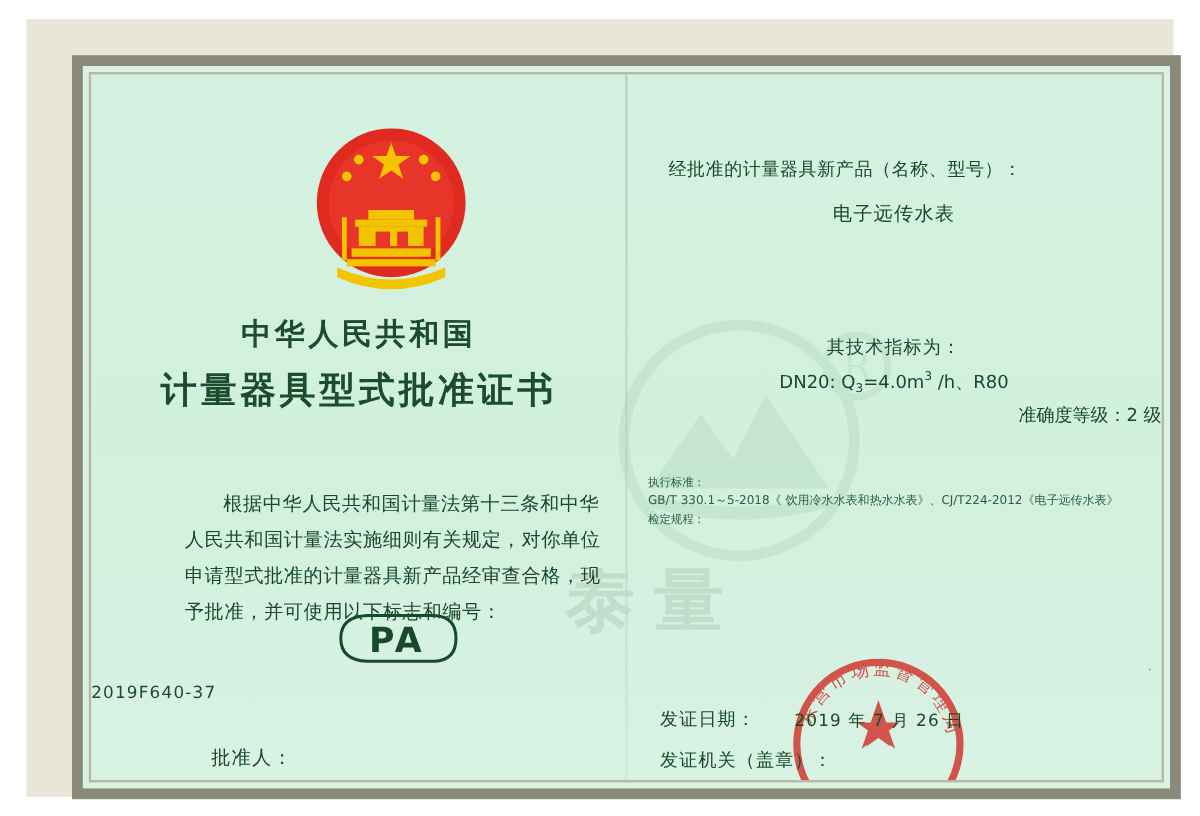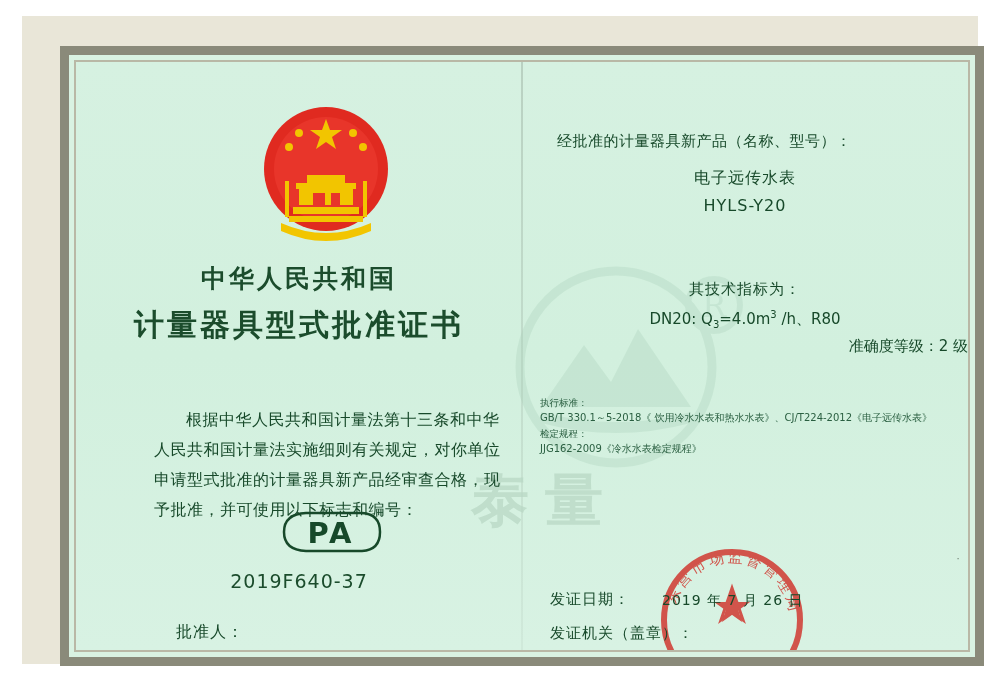--- a/index.html
+++ b/index.html
@@ -176,23 +176,23 @@
     top: 448px;
     width: 110px;
     height: 44px;
   }
 
   .cert-number {
     position: absolute;
     left: 0;
     top: 508px;
     width: 100%;
-    text-align: center;
-    font-family: "DejaVu Sans", sans-serif;
-    font-size: 19px;
+    text-align: left;
+    font-family: "DejaVu Sans", sans-serif;
+    font-size: 14px;
     color: #1b4c2c;
     letter-spacing: 1px;
   }
 
   .approver {
     position: absolute;
     left: 100px;
     top: 560px;
     font-family: "DejaVu Sans", sans-serif;
     font-size: 16px;
@@ -398,31 +398,29 @@
           </svg>
 
           <div class="cert-number">2019F640-37</div>
           <div class="approver">批准人：</div>
         </div>
 
         <div class="right-panel">
 
           <div class="prod-label">经批准的计量器具新产品（名称、型号）：</div>
           <div class="prod-name">电子远传水表</div>
-          <div class="prod-model">HYLS-Y20</div>
 
           <div class="spec-head">其技术指标为：</div>
           <div class="spec-line1"><span>DN20:  Q</span><sub>3</sub><span>=4.0m</span><sup>3</sup><span> /h、R80</span></div>
           <div class="spec-line2">准确度等级：2 级</div>
 
           <div class="std-block">
             <div class="std-key">执行标准：</div>
             <div class="std-val">GB/T 330.1～5-2018《 饮用冷水水表和热水水表》、CJ/T224-2012《电子远传水表》</div>
             <div class="std-key">检定规程：</div>
-            <div class="std-val">JJG162-2009《冷水水表检定规程》</div>
           </div>
 
           <svg class="seal" viewBox="0 0 160 160">
             <circle cx="80" cy="80" r="68" fill="none" stroke="#d0322a" stroke-width="6"></circle>
             <polygon points="80,48 91,80 80,72 69,80" fill="none" stroke="#d0322a" stroke-width="3"></polygon>
             <polygon points="80,55 88,79 80,73 72,79" fill="#d0322a"></polygon>
             <polygon points="80,50 90,82 62,62 98,62 70,82" fill="#d0322a"></polygon>
             <path id="sealarc" d="M 22 80 A 58 58 0 0 1 138 80" fill="none"></path>
             <text font-family="DejaVu Sans, sans-serif" font-size="15" fill="#d0322a" letter-spacing="3">
               <textPath href="#sealarc" startOffset="8%">东营市场监督管理局</textPath>

